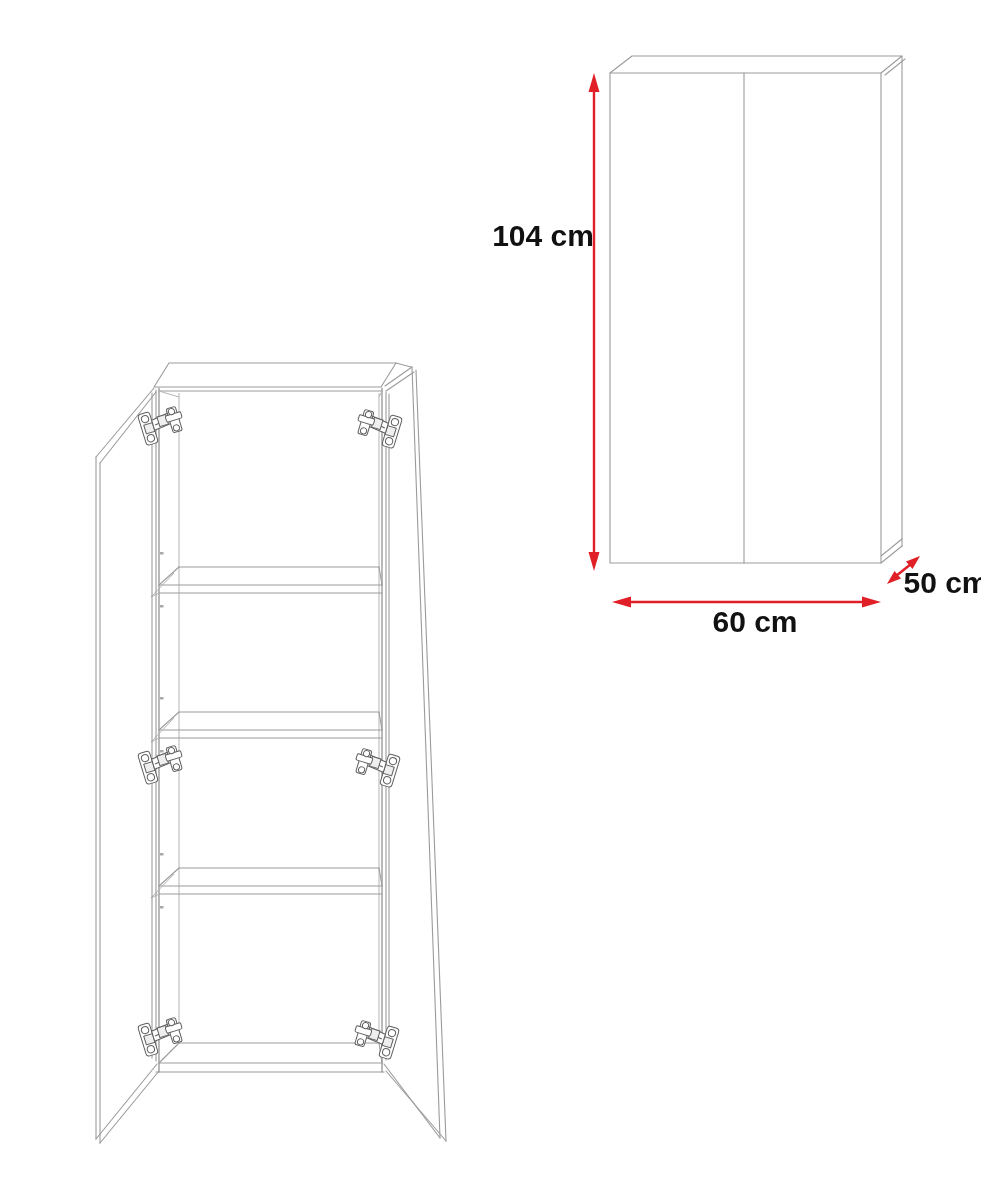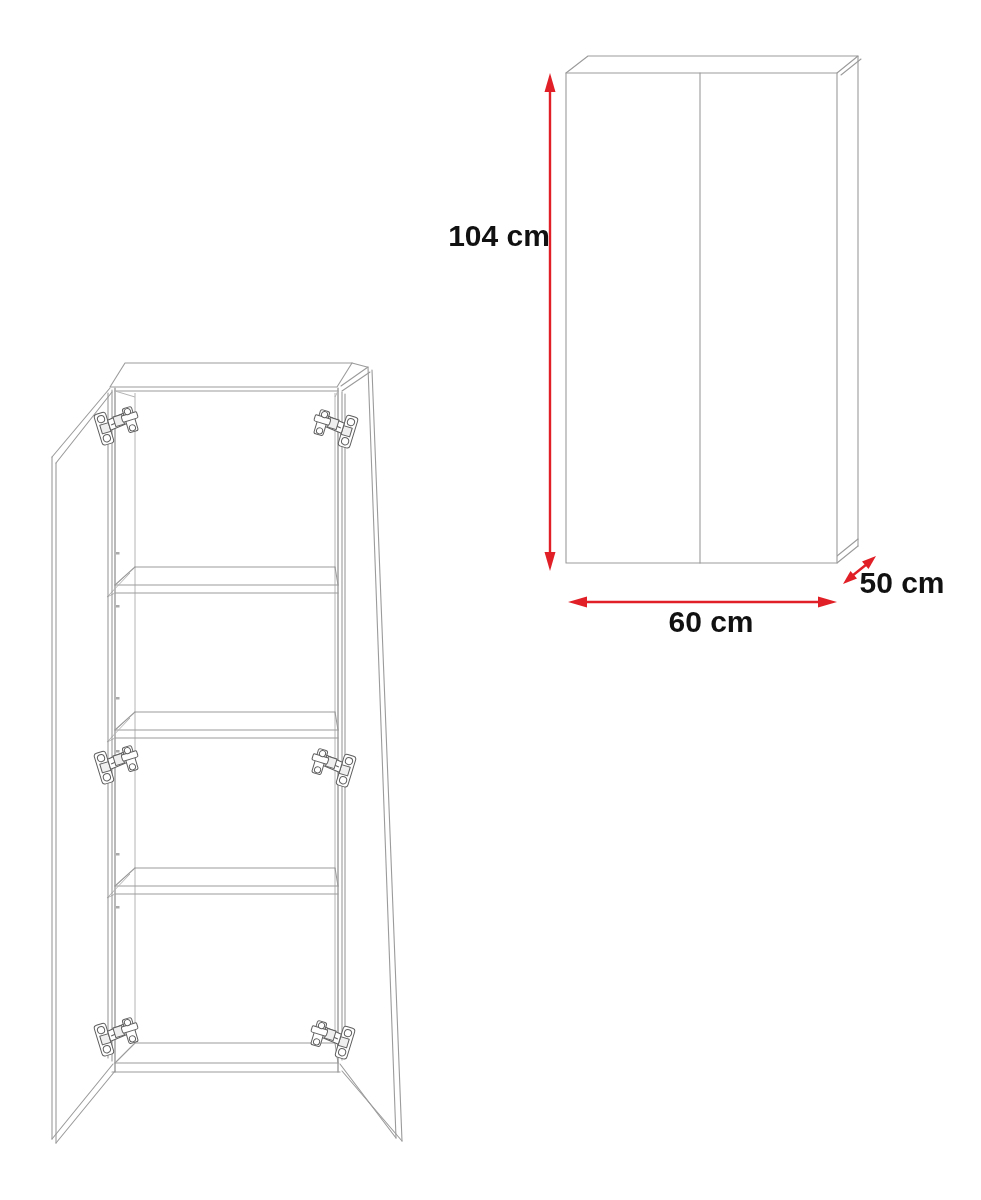--- a/index.html
+++ b/index.html
@@ -1,21 +1,21 @@
 <!DOCTYPE html>
 <html><head>
 <meta charset="utf-8">
 <style>
   html,body{margin:0;padding:0;background:#fff;}
   body{
     width:981px;height:1200px;position:relative;overflow:hidden;
     font-family:"Liberation Sans",sans-serif;
     --accent:#e01f26;--line:#9b9b9b;--line-dark:#8a8a8a;--hinge:#5f5f5f;--text:#111111;--background:#ffffff;
   }
-  .stage{position:absolute;inset:0;background:var(--background);}
+  .stage{position:absolute;inset:0;background:var(--background);padding-left:44px;}
   svg{display:block;}
   .ln{stroke:var(--line);stroke-width:1.1;fill:none;stroke-linecap:round;stroke-linejoin:round;}
   .lnd{stroke:var(--line-dark);stroke-width:1.2;fill:none;stroke-linecap:round;stroke-linejoin:round;}
   .lnl{stroke:#b4b4b4;stroke-width:1;fill:none;}
   .face{fill:#ffffff;}
   .hingeln{stroke:var(--hinge);stroke-width:1;fill:#ffffff;stroke-linejoin:round;}
   .hingefill{fill:#efefef;}
   .pin{fill:#a9a9a9;}
   .red{stroke:var(--accent);stroke-width:2.4;fill:none;}
   .redhead{fill:var(--accent);stroke:none;}

